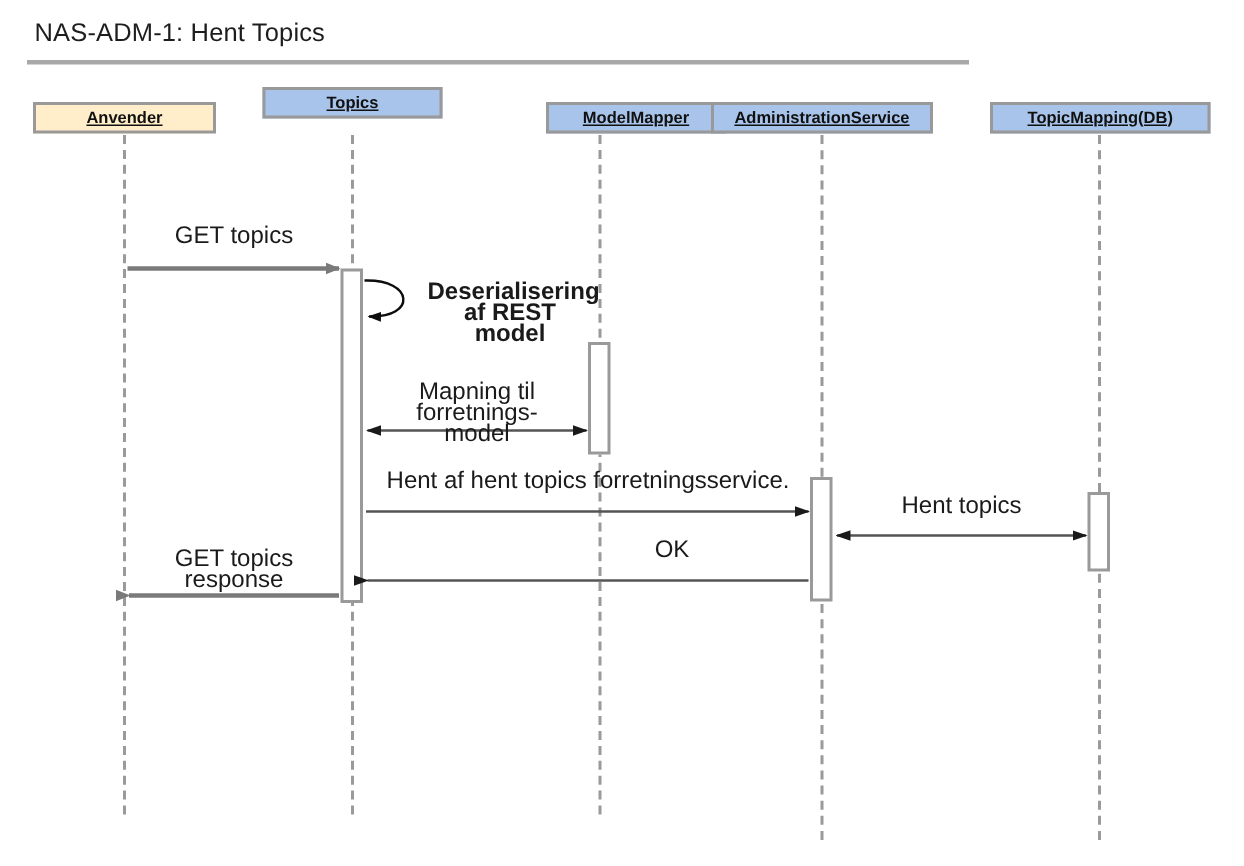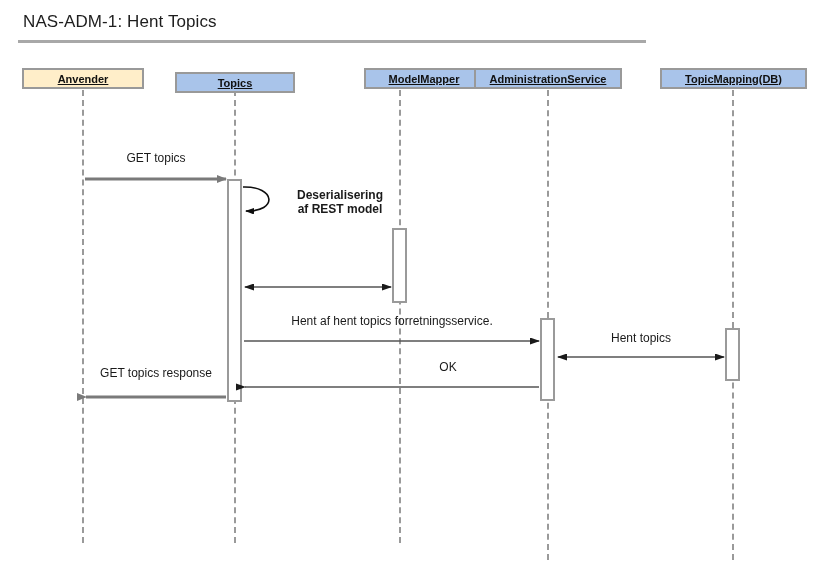--- a/index.html
+++ b/index.html
@@ -70,21 +70,21 @@
   .activation {
     position: absolute;
     box-sizing: border-box;
     width: 15px;
     background: #ffffff;
     border: 2px solid #9a9a9a;
   }
   
   .msg-label {
     position: absolute;
-    font-size: 12px;
+    font-size: 16px;
     color: #1a1a1a;
     text-align: center;
     line-height: 14px;
     white-space: pre-line;
   }
   .msg-label.bold {
     font-weight: bold;
   }
   svg.overlay {
     position: absolute;
@@ -105,21 +105,21 @@
   <div class="lifeline-dash" style="left:82px;  top:90px; height:453px;"></div>
   <div class="lifeline-dash" style="left:234px; top:90px; height:453px;"></div>
   <div class="lifeline-dash" style="left:399px; top:90px; height:453px;"></div>
   <div class="lifeline-dash" style="left:547px; top:90px; height:470px;"></div>
   <div class="lifeline-dash" style="left:732px; top:90px; height:470px;"></div>
 
   <div class="lifeline-box actor" style="left:22px; top:68px; width:122px;">
     <span>Anvender</span>
   </div>
 
-  <div class="lifeline-box system" style="left:175px; top:72px; width:120px;">
+  <div class="lifeline-box system" style="left:175px; top:58px; width:120px;">
     <span>Topics</span>
   </div>
 
   <div class="lifeline-box system" style="left:340px; top:68px; width:120px;margin-left:24px;">
     <span>ModelMapper</span>
   </div>
 
   <div class="lifeline-box system" style="left:474px; top:68px; width:148px;">
     <span>AdministrationService</span>
   </div>
@@ -165,20 +165,22 @@
     <line x1="539" y1="387" x2="245" y2="387" stroke="#545454" stroke-width="1.6" marker-end="url(#ah-dark-l)" transform="translate(0,0)"></line>
 
     <line x1="226" y1="397" x2="86" y2="397" stroke="#7a7a7a" stroke-width="3" marker-end="url(#ah-gray-l)"></line>
   </svg>
 
   <div class="msg-label" style="left:86px; top:151px; width:140px;">GET topics</div>
 
   <div class="msg-label bold" style="left:285px; top:188px; width:110px;">Deserialisering
 af REST model</div>
 
+  <div class="msg-label" style="left:243px; top:255px; width:150px;">Mapning til forretnings-
+model</div>
 
   <div class="msg-label" style="left:244px; top:314px; width:296px;">Hent af hent topics forretningsservice.</div>
 
   <div class="msg-label" style="left:558px; top:331px; width:166px;">Hent topics</div>
 
   <div class="msg-label" style="left:392px; top:360px; width:112px;">OK</div>
 
   <div class="msg-label" style="left:86px; top:366px; width:140px;">GET topics response</div>
 
 </div>

